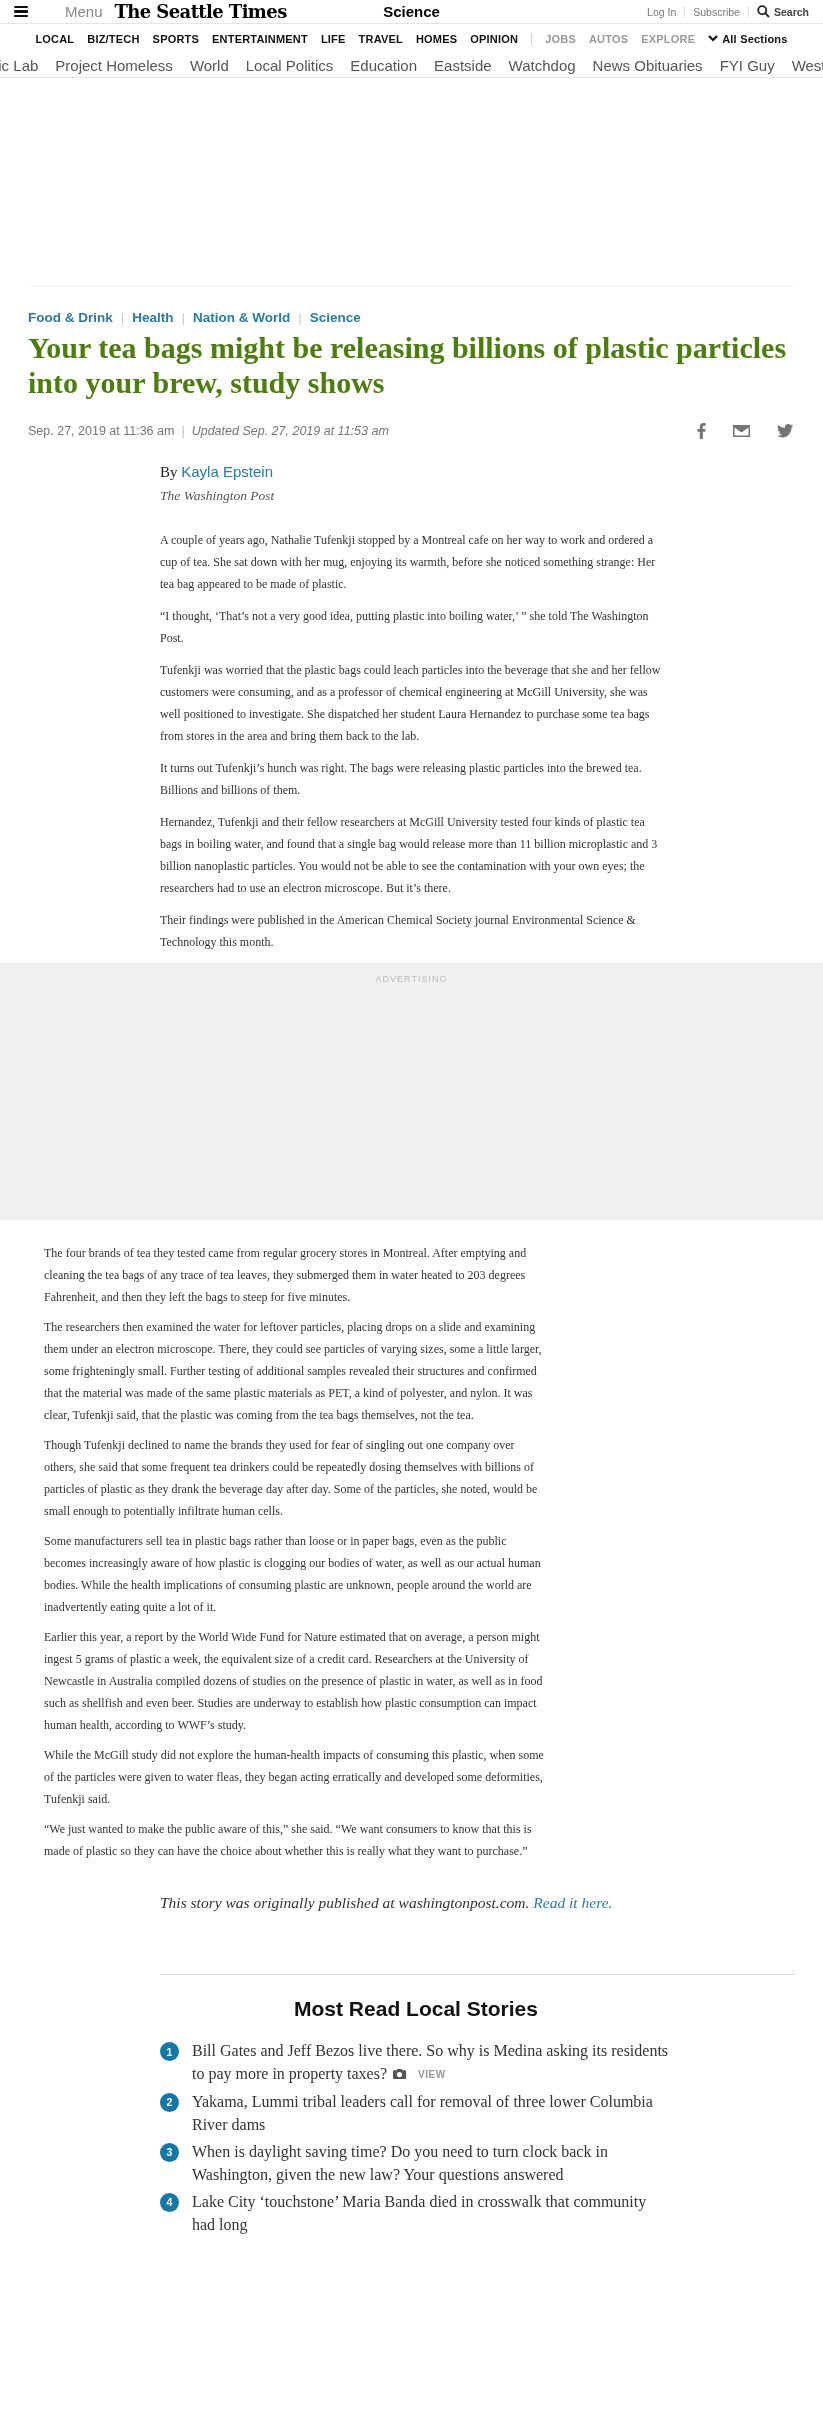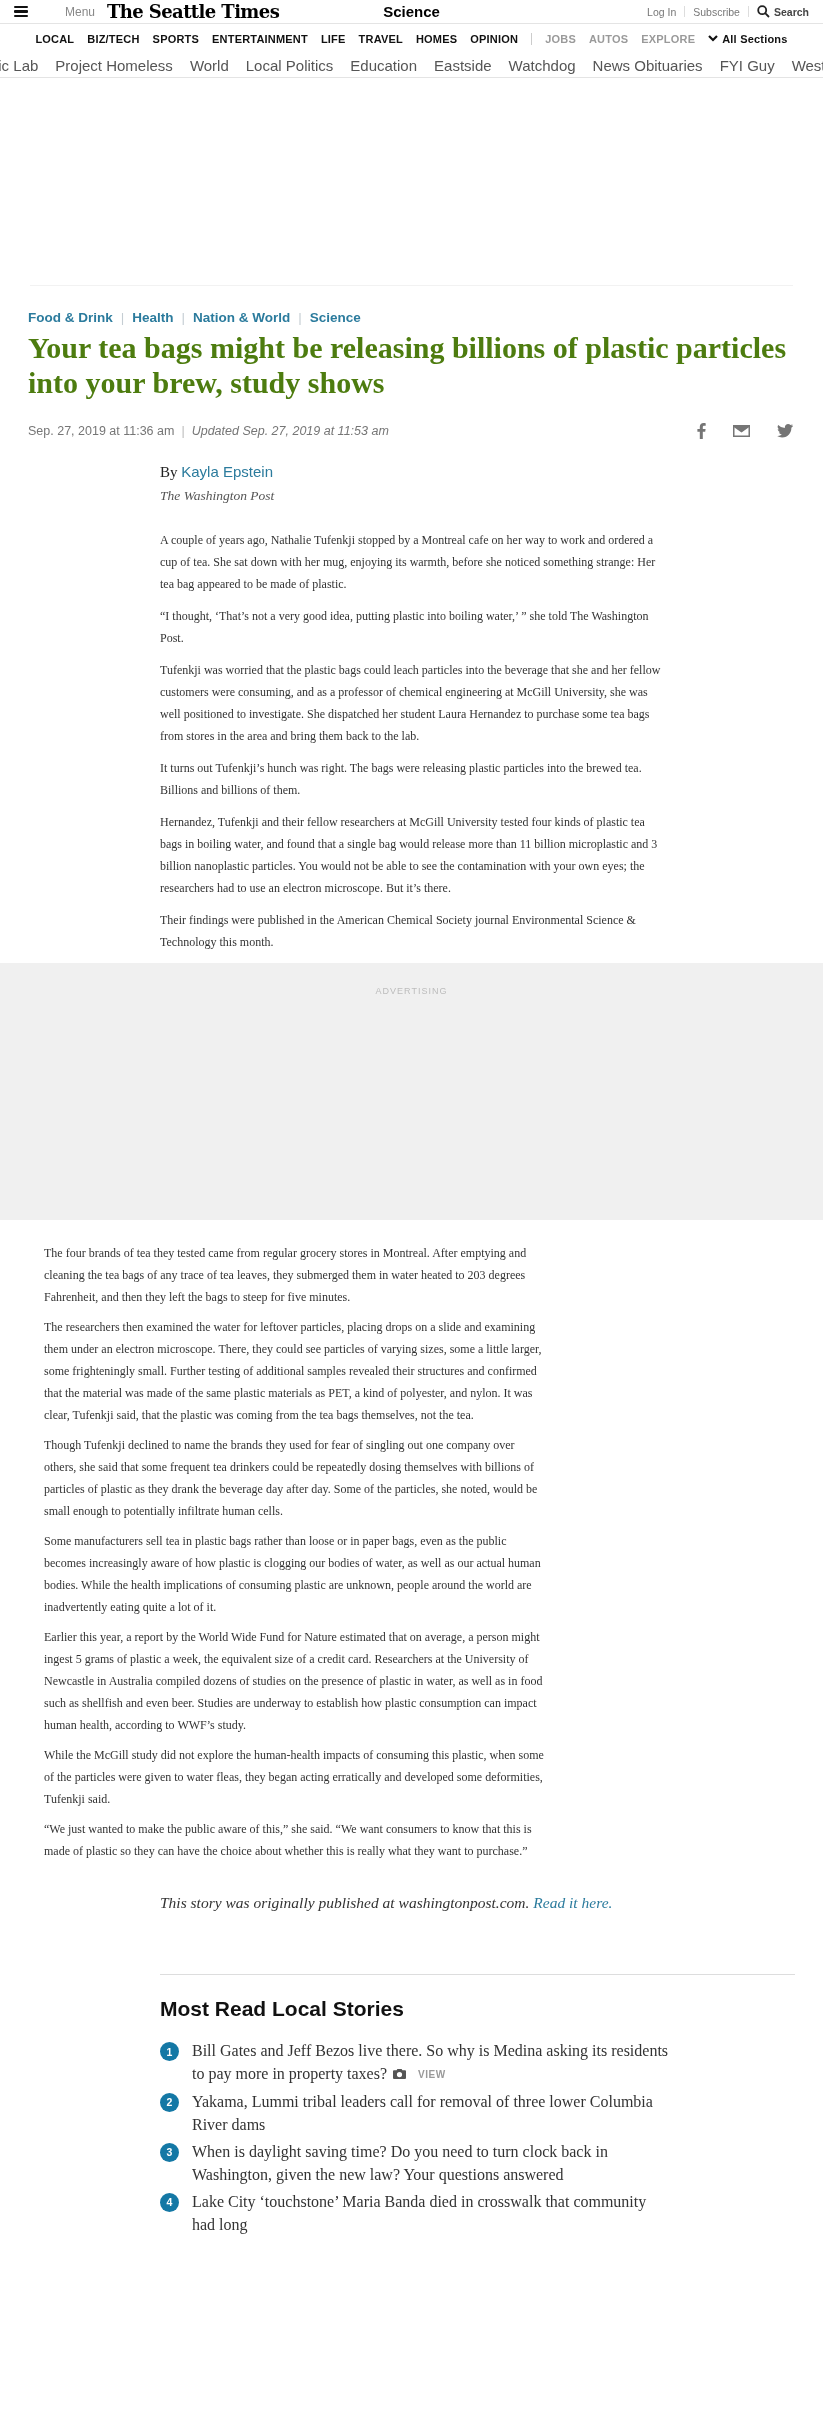--- a/index.html
+++ b/index.html
@@ -15,21 +15,21 @@
   body{
     width:823px;height:2429px;overflow:hidden;position:relative;
     font-family:"Liberation Sans",sans-serif;color:var(--color-body_text,#333);
   }
   
   .topbar{height:24px;border-bottom:1px solid #e4e4e4;position:relative;
     display:flex;align-items:center;padding:0 14px;}
   .menu-btn{display:flex;align-items:center;gap:6px;cursor:pointer;}
   .hamburger{display:inline-flex;flex-direction:column;gap:2px;}
   .hamburger i{width:14px;height:2.5px;background:#111;border-radius:1px;}
-  .menu-label{font-size:12px;color:#888;padding-left:31px;}
+  .menu-label{font-size:15px;color:#888;padding-left:31px;}
   .logo{font-family:"DejaVu Serif",serif;font-weight:bold;font-size:18px;
     letter-spacing:-0.6px;color:#000;margin-left:12px;white-space:nowrap;}
   .section-title{position:absolute;left:50%;transform:translateX(-50%);
     font-size:15px;font-weight:bold;color:#000;}
   .topbar-right{margin-left:auto;display:flex;align-items:center;gap:8px;
     font-size:10.5px;color:#777;}
   .vsep{width:1px;height:11px;background:#ddd;}
   .search-btn{display:flex;align-items:center;gap:4px;color:#444;font-weight:bold;}
   
   .mainnav{height:29px;display:flex;align-items:center;justify-content:center;
@@ -58,30 +58,30 @@
   .byline{margin:24px 0 0 160px;font-size:15px;font-family:"Liberation Serif",serif;color:#222;}
   .byline a{color:var(--color-accent,#2b7b9d);text-decoration:none;font-family:"Liberation Sans",sans-serif;}
   .source{margin:7px 0 0 160px;font-size:13.5px;font-style:italic;
     font-family:"Liberation Serif",serif;color:#555;}
   
   .article-body{margin:25px 0 0 160px;width:502px;font-family:"Liberation Serif",serif;
     font-size:12px;line-height:22px;color:var(--color-body_text,#333);}
   .article-body p{margin:0 0 10px;}
   .article-body.part2 p{margin-bottom:8px;}
   .ad-box{margin-top:7px;height:257px;background:var(--color-ad_bg,#f0f0f0);
-    text-align:center;padding-top:23px;}
+    text-align:center;padding-top:11px;}
   .ad-label{font-size:9px;letter-spacing:1px;color:#bcbcbc;}
   .article-body.part2{margin-top:22px;margin-left:44px;}
   .footnote{margin:32px 0 0 160px;width:520px;font-family:"Liberation Serif",serif;
     font-style:italic;font-size:15.5px;color:#333;}
   .footnote a{color:var(--color-accent,#2b7b9d);text-decoration:none;}
   
   .most-read{margin:0 0 0 160px;width:512px;}
   .mr-divider{border:none;border-top:1px solid #ddd;margin:62px 0 0;width:635px;}
-  .mr-title{margin-top:22px;font-size:21px;font-weight:bold;color:#111;}
+  .mr-title{margin-top:22px;font-size:21px;font-weight:bold;color:#111;text-align:center;}
   .mr-items{margin-top:18px;}
   .mr-item{display:flex;gap:13px;margin-bottom:4px;min-height:46px;cursor:pointer;}
   .mr-num{flex:0 0 auto;width:19px;height:19px;border-radius:50%;
     background:var(--color-circle,#1478a5);color:#fff;font-size:10.5px;font-weight:bold;
     display:flex;align-items:center;justify-content:center;margin-top:3px;}
   .mr-text{font-family:"Liberation Serif",serif;font-size:16px;line-height:23px;color:#333;}
   .view-badge{white-space:nowrap;display:inline-flex;align-items:center;gap:12px;margin-left:6px;}
   .view-badge svg{fill:#555;}
   .view-label{font-family:"Liberation Sans",sans-serif;font-size:10px;font-weight:bold;
     letter-spacing:0.5px;color:#999;}

